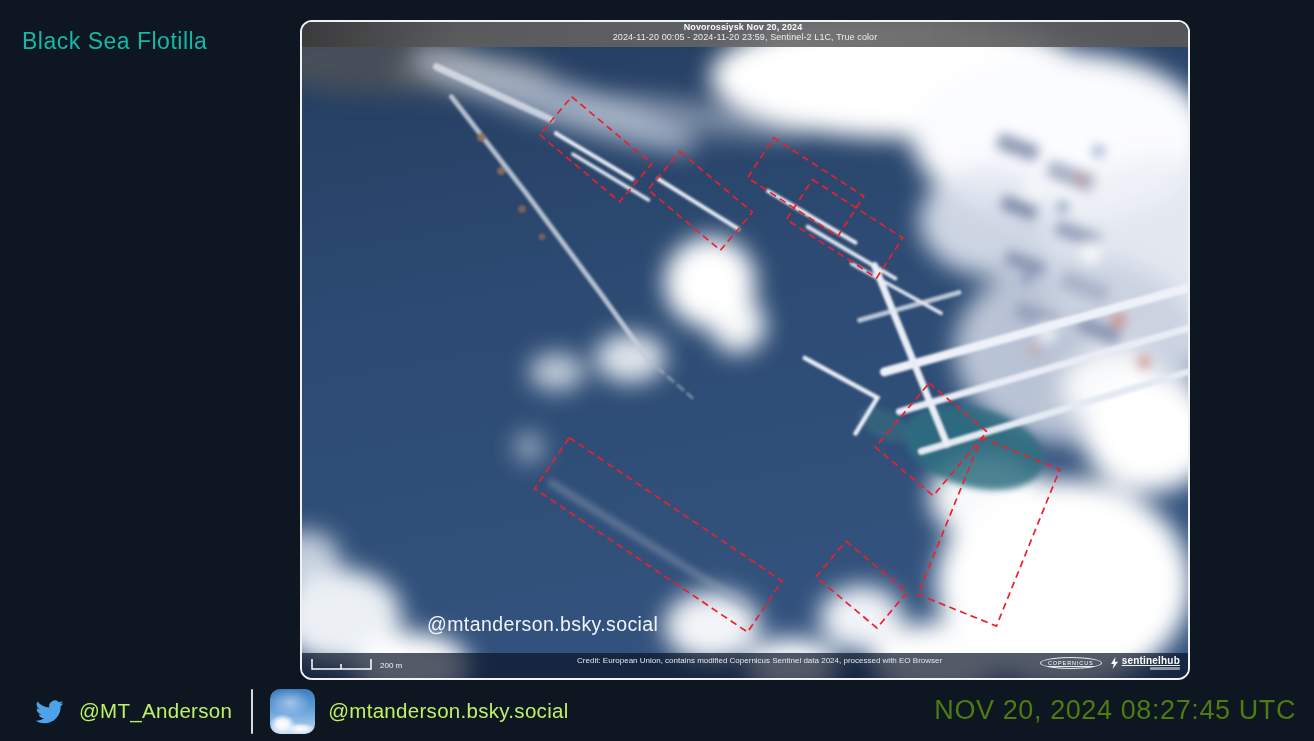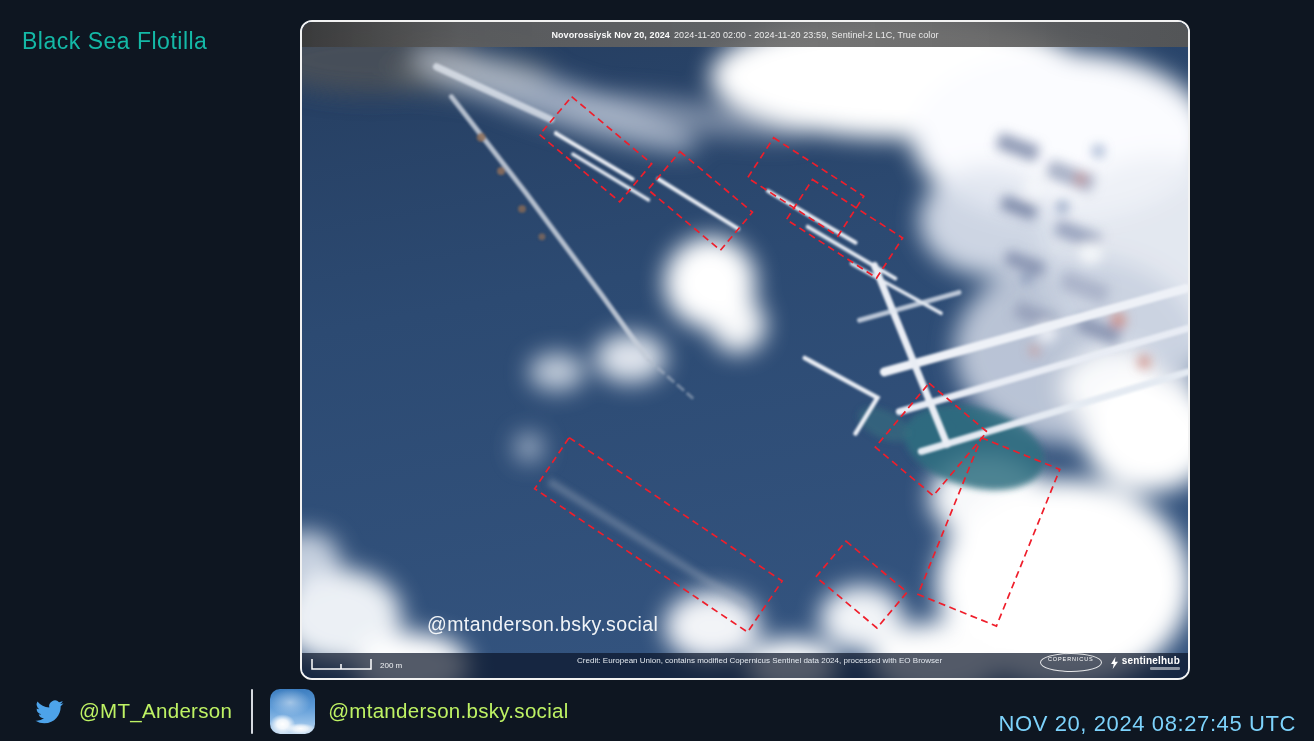--- a/index.html
+++ b/index.html
@@ -12,53 +12,53 @@
 
   
   .viewer{position:absolute;left:300px;top:20px;width:886px;height:656px;
           border:2px solid #f2f2f2;border-radius:12px;overflow:hidden;background:#2b4870;}
   .scene,.overlay{position:absolute;left:0;top:0;width:886px;height:656px;}
   .scene{filter:blur(.5px);}
   .anno{fill:none;stroke:var(--anno,#ef1e2b);stroke-width:1.7;stroke-dasharray:7 4.5;}
 
   .viewer-header{position:absolute;top:0;left:0;right:0;height:25px;
     background:linear-gradient(90deg,rgba(58,58,58,.96) 0%,rgba(92,92,92,.93) 18%,rgba(103,103,103,.9) 55%,rgba(86,86,86,.93) 100%);
-    color:#ececec;font-size:9px;display:flex;align-items:center;justify-content:center;
-    white-space:nowrap;letter-spacing:.1px;}
+    color:#ececec;font-size:9px;display:flex;align-items:center;justify-content:flex-start;
+    white-space:nowrap;letter-spacing:.1px;flex-direction:column;}
   .viewer-header b{font-weight:bold;color:#fafafa;margin-right:4px;}
 
   .watermark{position:absolute;left:125px;top:591px;color:rgba(248,250,252,.96);
              font-size:19.5px;letter-spacing:.4px;}
 
   .viewer-footer{position:absolute;left:0;right:0;bottom:0;height:25px;
     background:rgba(10,20,40,.70);display:flex;align-items:center;color:#e8ecf2;}
   .scale-group{position:absolute;left:9px;top:4px;display:flex;align-items:flex-end;gap:7px;}
   .scale-label{font-size:8px;color:#f0f2f5;padding-bottom:1px;}
   .credit{position:absolute;left:50%;top:0;height:15px;display:flex;align-items:center;
           transform:translateX(-46%);font-size:8px;color:#e3e8ef;white-space:nowrap;}
-  .logo-group{position:absolute;right:8px;top:0;height:19px;display:flex;gap:8px;}
+  .logo-group{position:absolute;right:8px;top:0;height:19px;display:flex;align-items:center;gap:8px;text-decoration:underline;}
   .copernicus{border:1px solid rgba(255,255,255,.85);border-radius:50%;padding:2px 7px;
               font-size:5.5px;letter-spacing:.9px;color:#fff;text-transform:uppercase;white-space:nowrap;}
   .sh{display:flex;align-items:center;gap:3px;}
   .sh-text{display:flex;flex-direction:column;align-items:flex-end;}
   .sh-name{font-size:10px;color:#fff;font-weight:bold;letter-spacing:.2px;line-height:10px;}
   .sh-sub{width:30px;height:2.5px;background:rgba(255,255,255,.5);border-radius:1px;margin-top:1.5px;}
 
   
   .social-row{position:absolute;left:33px;top:688px;height:46px;display:flex;align-items:center;}
   .tw-icon{width:33px;height:28px;margin-right:13px;}
   .handle{color:#bef264;font-size:20.5px;letter-spacing:.3px;}
   .sep{width:2px;height:45px;background:rgba(235,240,245,.9);border-radius:1px;margin:0 17px 0 19px;}
   .bsky-icon{width:45px;height:45px;border-radius:10px;margin-right:13px;
     background:
       radial-gradient(closest-side at 28% 78%, #ffffff 0%, rgba(255,255,255,.85) 45%, rgba(255,255,255,0) 100%),
       radial-gradient(closest-side at 68% 88%, #fdfdfd 0%, rgba(253,253,253,.7) 50%, rgba(253,253,253,0) 100%),
       radial-gradient(closest-side at 45% 30%, rgba(255,255,255,.45) 0%, rgba(255,255,255,0) 100%),
       linear-gradient(180deg,#3d7ec0 0%,#5e9bd7 40%,#8ebbe6 72%,#cadff2 100%);}
-  .timestamp{position:absolute;right:18px;top:711px;color:#7dd3fc;font-size:22px;letter-spacing:.6px;}
+  .timestamp{position:absolute;right:18px;top:695px;color:#4d7c0f;font-size:27px;letter-spacing:.6px;}
 </style>
 </head>
 <body>
 
 <div class="stage">
 
   <div class="main-title">
     <div>Black Sea Flotilla</div>
   </div>
 
@@ -173,21 +173,21 @@
           <rect x="491" y="184" width="108" height="48" transform="rotate(33 545 208)" class="anno"></rect>
           <rect x="594" y="378" width="76" height="84" transform="rotate(40 632 420)" class="anno"></rect>
           <rect x="647.5" y="428" width="85" height="170" transform="rotate(22 690 513)" class="anno"></rect>
           <rect x="229" y="485" width="258" height="62" transform="rotate(34 358 516)" class="anno"></rect>
           <rect x="522" y="542.5" width="80" height="47" transform="rotate(40 562 566)" class="anno"></rect>
         </g>
     </svg>
 
     <div class="viewer-header">
       <b>Novorossiysk Nov 20, 2024</b>
-      <span>2024-11-20 02:00 - 2024-11-20 23:59, Sentinel-2 L1C, True color</span>
+      <span>2024-11-20 00:05 - 2024-11-20 23:59, Sentinel-2 L1C, True color</span>
     </div>
 
     <div class="watermark">@mtanderson.bsky.social</div>
 
     <div class="viewer-footer">
       <div class="scale-group">
         <svg width="62" height="14" viewBox="0 0 62 14">
           <path d="M1,2 L1,12 L60,12 L60,2 M30,7 L30,12" stroke="#ffffff" stroke-width="1.5" fill="none"></path>
         </svg>
         <span class="scale-label">200 m</span>

